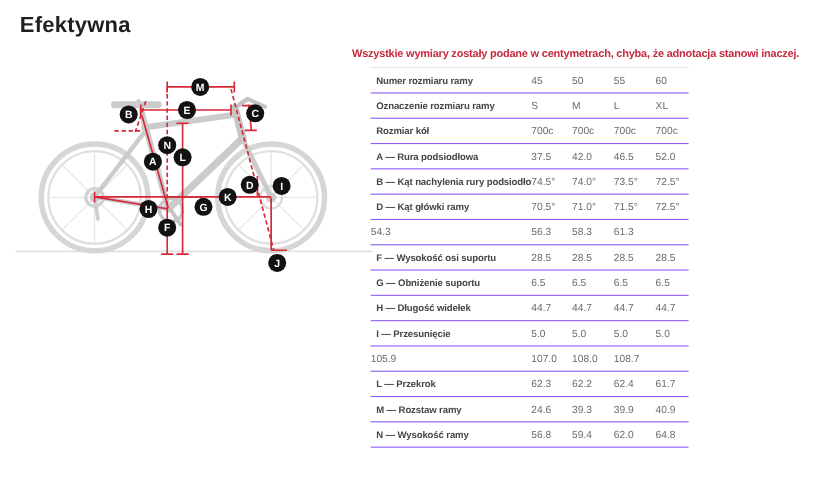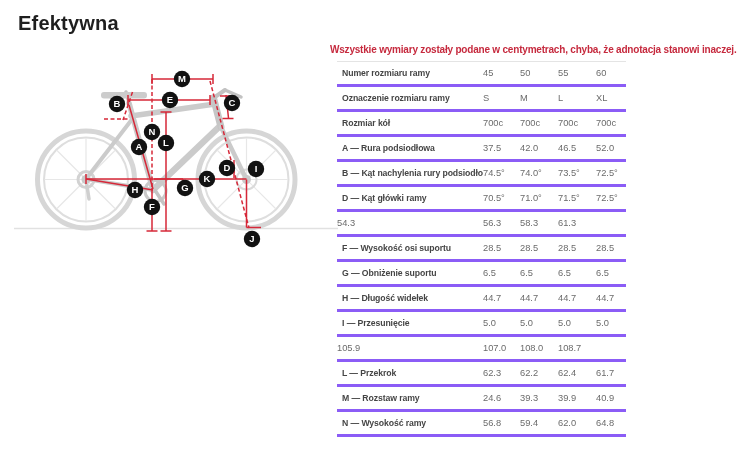--- a/index.html
+++ b/index.html
@@ -7,36 +7,36 @@
     width:750px;height:450px;background:#ffffff;
     font-family:"Liberation Sans", sans-serif;
     position:relative;overflow:hidden;
   }
   .page{position:absolute;inset:0;}
   .page-title{
     position:absolute;left:18px;top:12px;margin:0;
     font-size:20px;font-weight:bold;color:#1f1f1f;letter-spacing:.2px;
   }
   .units-note{
-    position:absolute;left:330px;top:44px;margin:0;
+    position:absolute;left:320px;top:44px;margin:0;
     font-size:10px;font-weight:bold;color:#c62a3e;
     letter-spacing:-0.2px;white-space:nowrap;
   }
   .diagram{position:absolute;left:0px;top:50px;}
   #marker-layer text{
     fill:#ffffff;font-size:9.5px;font-weight:bold;text-anchor:middle;
     font-family:"Liberation Sans",sans-serif;
   }
   .geo-table{
     position:absolute;left:337px;top:61px;width:289px;
     border-top:1px solid #e4e4e4;
   }
   .g-row{
     display:grid;grid-template-columns:146px 37px 38px 38px 30px;
-    height:22px;align-items:center;border-bottom:3px solid #8b5cf6;
+    height:22px;align-items:center;border-bottom:1px solid #8b5cf6;
   }
   .g-label{
     font-size:8.7px;font-weight:bold;color:#454545;
     letter-spacing:-0.1px;padding-left:5px;white-space:nowrap;overflow:hidden;
   }
   .g-val{font-size:9.3px;color:#6b6b6b;white-space:nowrap;}
 </style>
 </head>
 <body>
 

